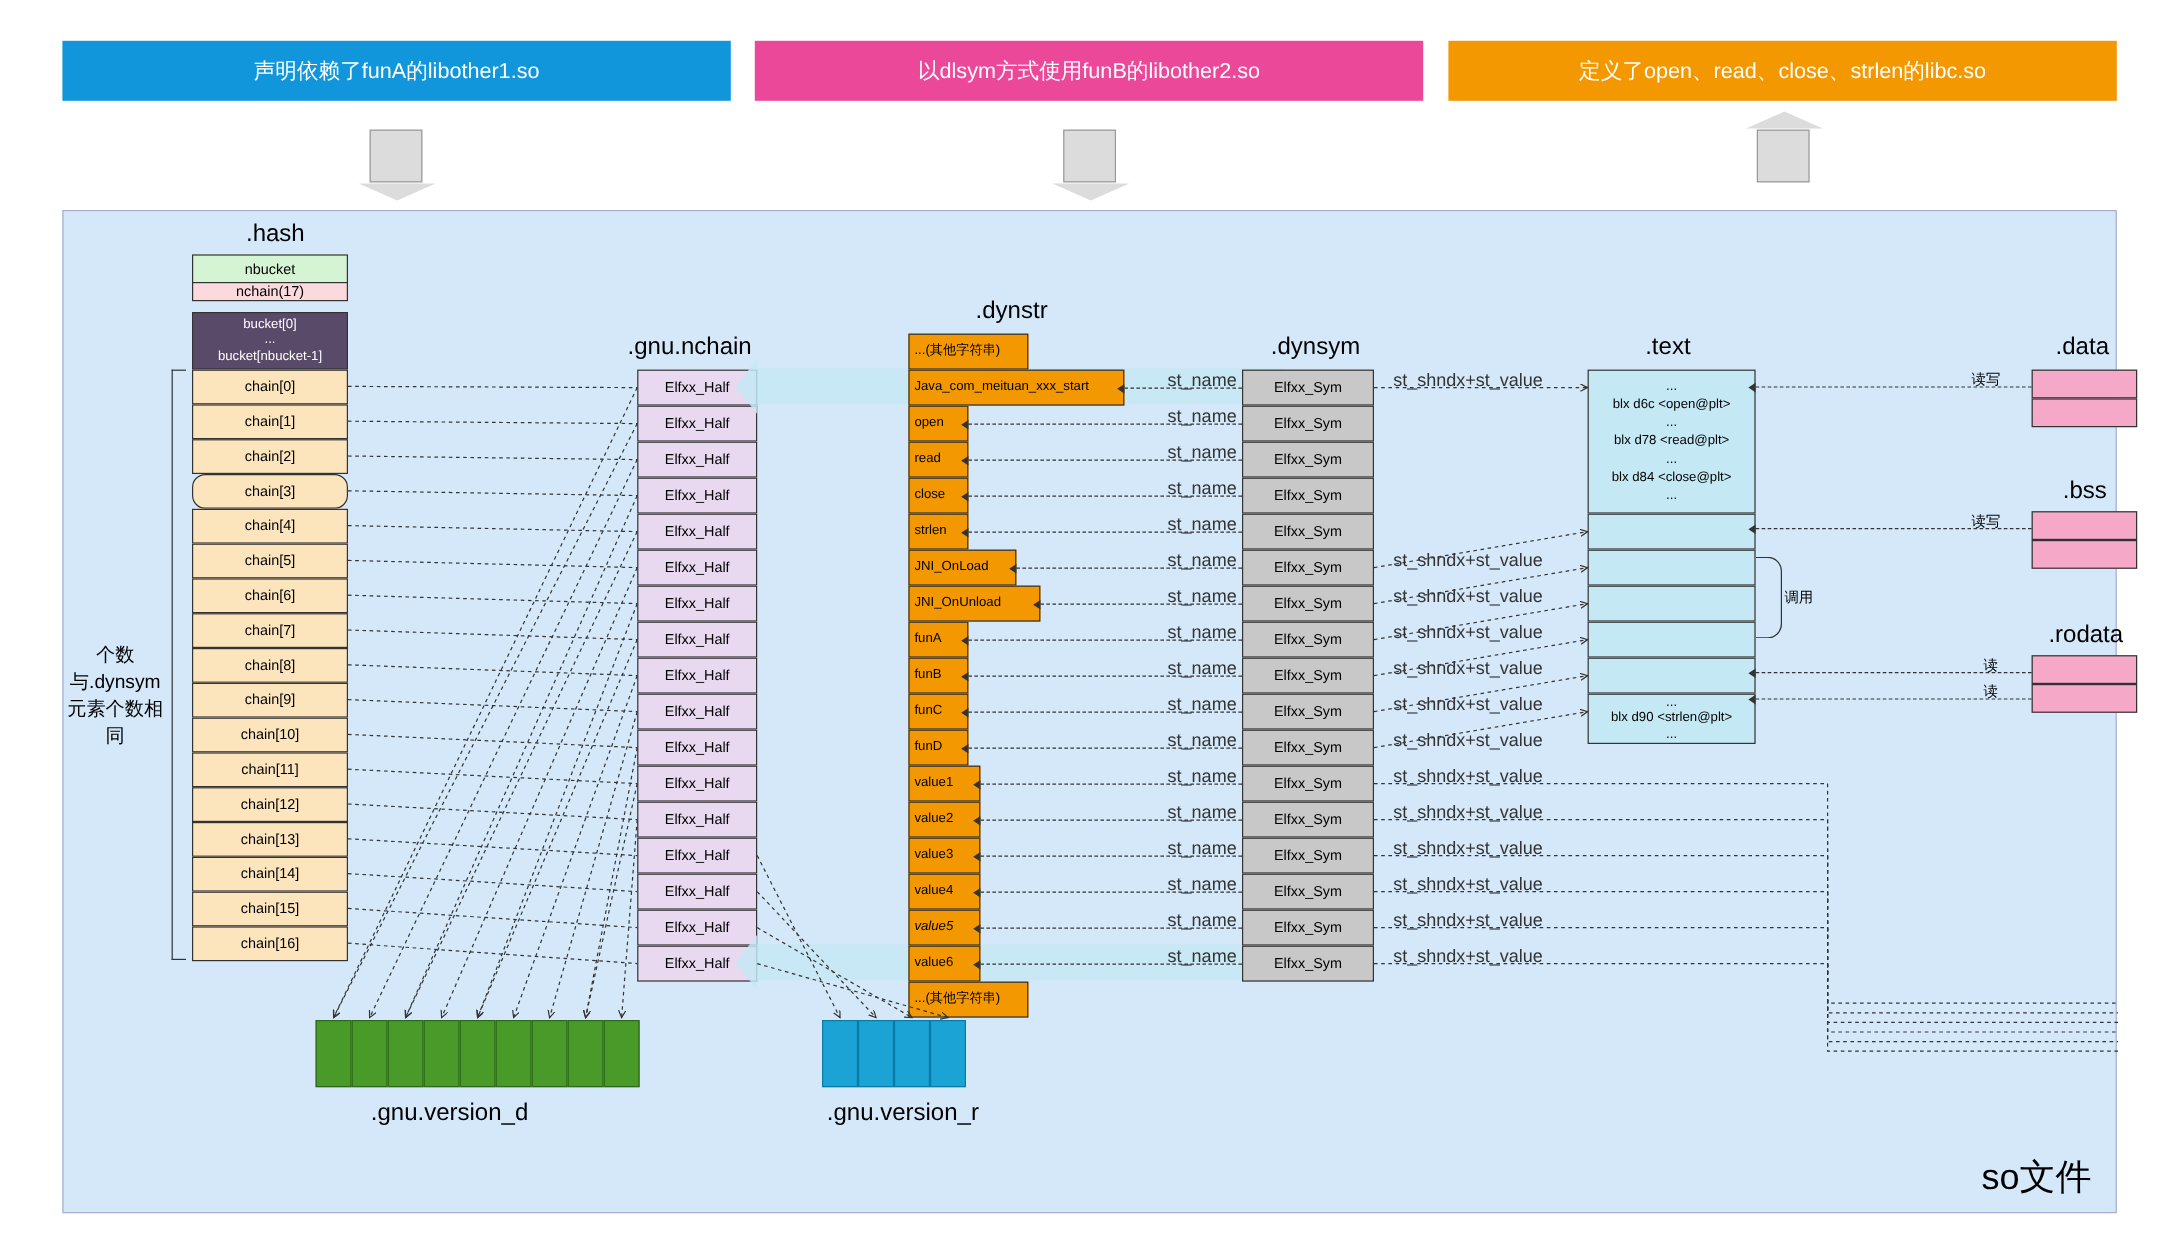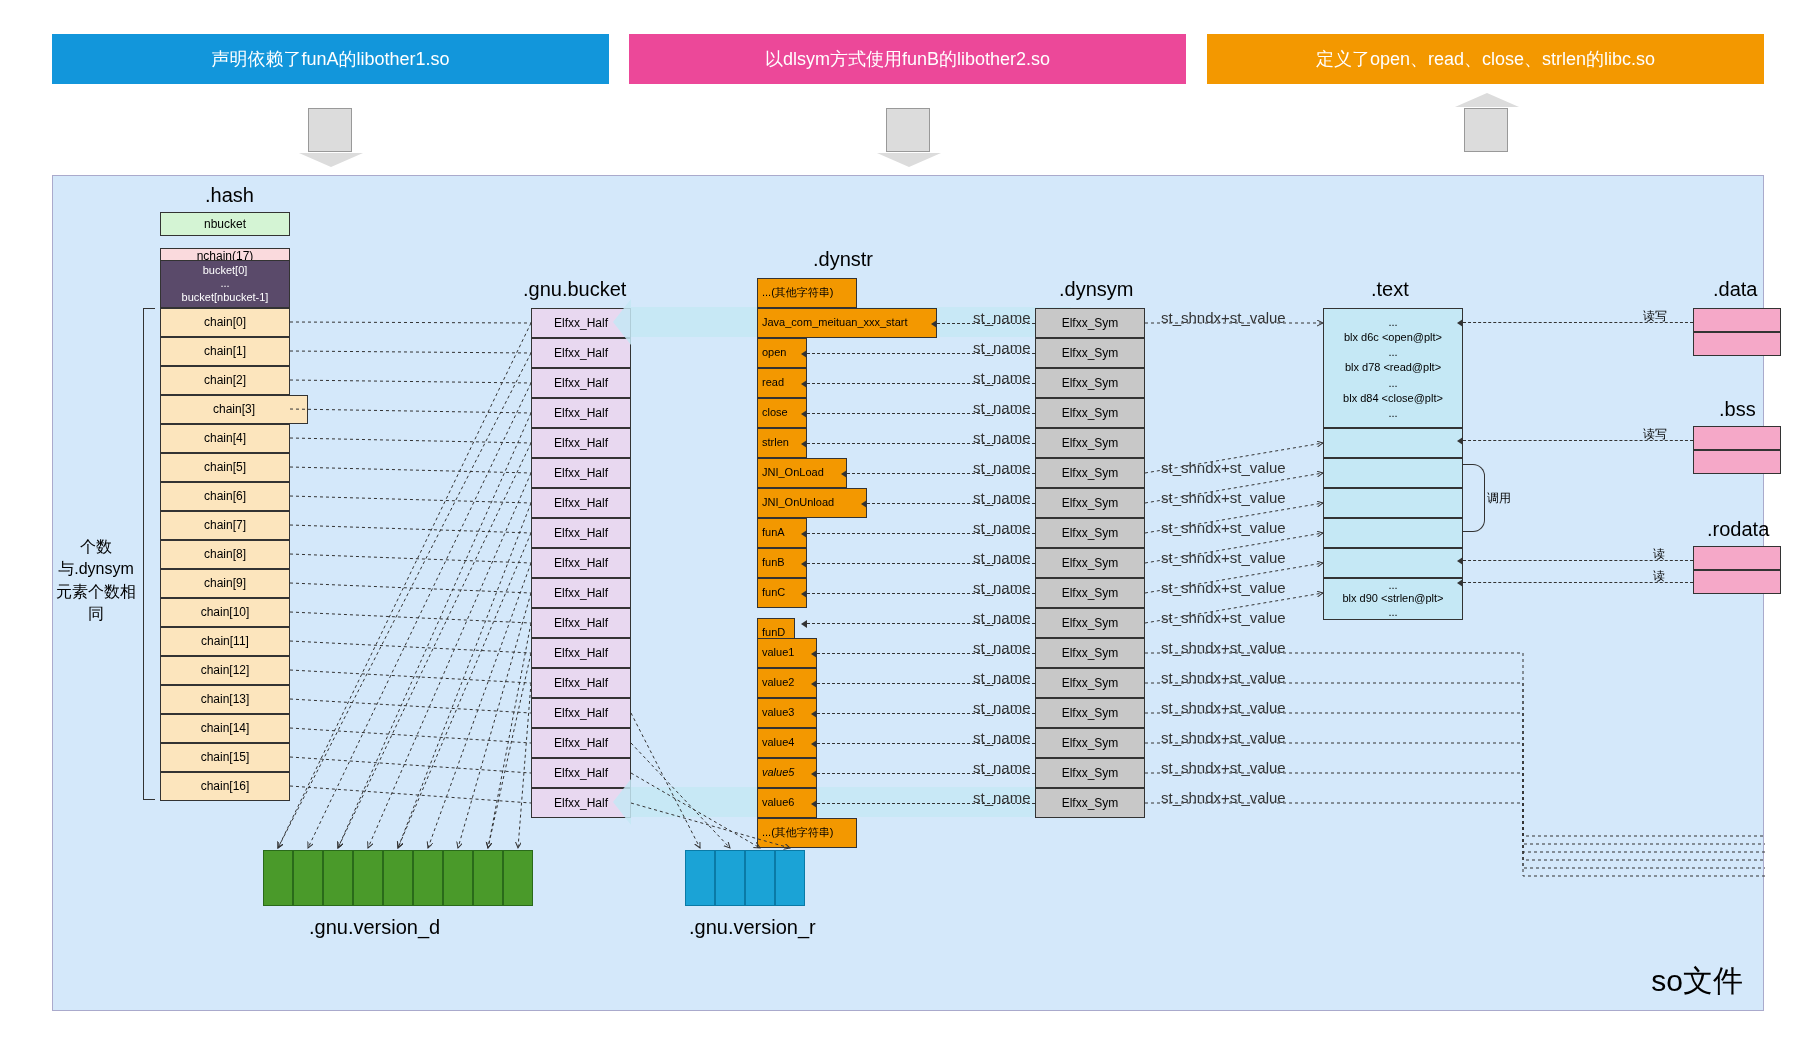--- a/index.html
+++ b/index.html
@@ -51,49 +51,49 @@
 
 <div class="arrow-box arrow-down ar1"></div>
 <div class="arrow-box arrow-down ar2"></div>
 <div class="arrow-box arrow-up ar3"></div>
 
 <div class="canvas">
   <div class="so-label">so文件</div>
 
   <div class="section-title" style="left:152px;top:8px">.hash</div>
   <div class="cell hash-green" style="left:107px;top:36px;width:130px;height:24px">nbucket</div>
-  <div class="cell hash-pink" style="left:107px;top:72px;width:130px;height:16px">nchain(17)</div>
+  <div class="cell hash-pink" style="left:107px;top:59px;width:130px;height:16px">nchain(17)</div>
   <div class="cell hash-purple" style="left:107px;top:84px;width:130px;height:48px;white-space:pre-line">bucket[0]
 ...
 bucket[nbucket-1]</div>
   <div id="hash-chains">
       <div class="cell hash-orange" style="left: 107px; top: 132px; width: 130px; height: 29px;">chain[0]</div>
       <div class="cell hash-orange" style="left: 107px; top: 161px; width: 130px; height: 29px;">chain[1]</div>
       <div class="cell hash-orange" style="left: 107px; top: 190px; width: 130px; height: 29px;">chain[2]</div>
-      <div class="cell hash-orange" style="left: 107px; top: 219px; width: 148px; height: 29px;">chain[3]</div>
+      <div class="cell hash-orange" style="left: 107px; top: 219px; width: 130px; height: 29px; border-radius: 11px;">chain[3]</div>
       <div class="cell hash-orange" style="left: 107px; top: 248px; width: 130px; height: 29px;">chain[4]</div>
       <div class="cell hash-orange" style="left: 107px; top: 277px; width: 130px; height: 29px;">chain[5]</div>
       <div class="cell hash-orange" style="left: 107px; top: 306px; width: 130px; height: 29px;">chain[6]</div>
       <div class="cell hash-orange" style="left: 107px; top: 335px; width: 130px; height: 29px;">chain[7]</div>
       <div class="cell hash-orange" style="left: 107px; top: 364px; width: 130px; height: 29px;">chain[8]</div>
       <div class="cell hash-orange" style="left: 107px; top: 393px; width: 130px; height: 29px;">chain[9]</div>
       <div class="cell hash-orange" style="left: 107px; top: 422px; width: 130px; height: 29px;">chain[10]</div>
       <div class="cell hash-orange" style="left: 107px; top: 451px; width: 130px; height: 29px;">chain[11]</div>
       <div class="cell hash-orange" style="left: 107px; top: 480px; width: 130px; height: 29px;">chain[12]</div>
       <div class="cell hash-orange" style="left: 107px; top: 509px; width: 130px; height: 29px;">chain[13]</div>
       <div class="cell hash-orange" style="left: 107px; top: 538px; width: 130px; height: 29px;">chain[14]</div>
       <div class="cell hash-orange" style="left: 107px; top: 567px; width: 130px; height: 29px;">chain[15]</div>
       <div class="cell hash-orange" style="left: 107px; top: 596px; width: 130px; height: 29px;">chain[16]</div>
     </div>
 
   <div class="bracket" style="left:90px;top:132px;width:12px;height:492px"></div>
   <div class="side-label" style="left:-2px;top:360px;width:90px;white-space:pre-line">个数与.dynsym
 元素个数相同</div>
 
-  <div class="section-title" style="left:470px;top:102px">.gnu.bucket</div>
+  <div class="section-title" style="left:470px;top:102px">.gnu.nchain</div>
   <div id="gnu-cells">
       <div class="cell gnu-purple" style="left: 478px; top: 132px; width: 100px; height: 30px;">Elfxx_Half</div>
       <div class="cell gnu-purple" style="left: 478px; top: 162px; width: 100px; height: 30px;">Elfxx_Half</div>
       <div class="cell gnu-purple" style="left: 478px; top: 192px; width: 100px; height: 30px;">Elfxx_Half</div>
       <div class="cell gnu-purple" style="left: 478px; top: 222px; width: 100px; height: 30px;">Elfxx_Half</div>
       <div class="cell gnu-purple" style="left: 478px; top: 252px; width: 100px; height: 30px;">Elfxx_Half</div>
       <div class="cell gnu-purple" style="left: 478px; top: 282px; width: 100px; height: 30px;">Elfxx_Half</div>
       <div class="cell gnu-purple" style="left: 478px; top: 312px; width: 100px; height: 30px;">Elfxx_Half</div>
       <div class="cell gnu-purple" style="left: 478px; top: 342px; width: 100px; height: 30px;">Elfxx_Half</div>
       <div class="cell gnu-purple" style="left: 478px; top: 372px; width: 100px; height: 30px;">Elfxx_Half</div>
@@ -116,21 +116,21 @@
       <div class="cell dynstr-orange" style="left: 704px; top: 132px; width: 180px; height: 30px;">Java_com_meituan_xxx_start</div>
       <div class="cell dynstr-orange" style="left: 704px; top: 162px; width: 50px; height: 30px;">open</div>
       <div class="cell dynstr-orange" style="left: 704px; top: 192px; width: 50px; height: 30px;">read</div>
       <div class="cell dynstr-orange" style="left: 704px; top: 222px; width: 50px; height: 30px;">close</div>
       <div class="cell dynstr-orange" style="left: 704px; top: 252px; width: 50px; height: 30px;">strlen</div>
       <div class="cell dynstr-orange" style="left: 704px; top: 282px; width: 90px; height: 30px;">JNI_OnLoad</div>
       <div class="cell dynstr-orange" style="left: 704px; top: 312px; width: 110px; height: 30px;">JNI_OnUnload</div>
       <div class="cell dynstr-orange" style="left: 704px; top: 342px; width: 50px; height: 30px;">funA</div>
       <div class="cell dynstr-orange" style="left: 704px; top: 372px; width: 50px; height: 30px;">funB</div>
       <div class="cell dynstr-orange" style="left: 704px; top: 402px; width: 50px; height: 30px;">funC</div>
-      <div class="cell dynstr-orange" style="left: 704px; top: 432px; width: 38px; height: 30px; margin-top: 10px;">funD</div>
+      <div class="cell dynstr-orange" style="left: 704px; top: 432px; width: 50px; height: 30px;">funD</div>
       <div class="cell dynstr-orange" style="left: 704px; top: 462px; width: 60px; height: 30px;">value1</div>
       <div class="cell dynstr-orange" style="left: 704px; top: 492px; width: 60px; height: 30px;">value2</div>
       <div class="cell dynstr-orange" style="left: 704px; top: 522px; width: 60px; height: 30px;">value3</div>
       <div class="cell dynstr-orange" style="left: 704px; top: 552px; width: 60px; height: 30px;">value4</div>
       <div class="cell dynstr-orange" style="left: 704px; top: 582px; width: 60px; height: 30px; font-style: italic;">value5</div>
       <div class="cell dynstr-orange" style="left: 704px; top: 612px; width: 60px; height: 30px;">value6</div>
       <div class="cell dynstr-orange" style="left: 704px; top: 642px; width: 100px; height: 30px;">...(其他字符串)</div>
     </div>
 
   <div class="section-title" style="left:1006px;top:102px">.dynsym</div>

